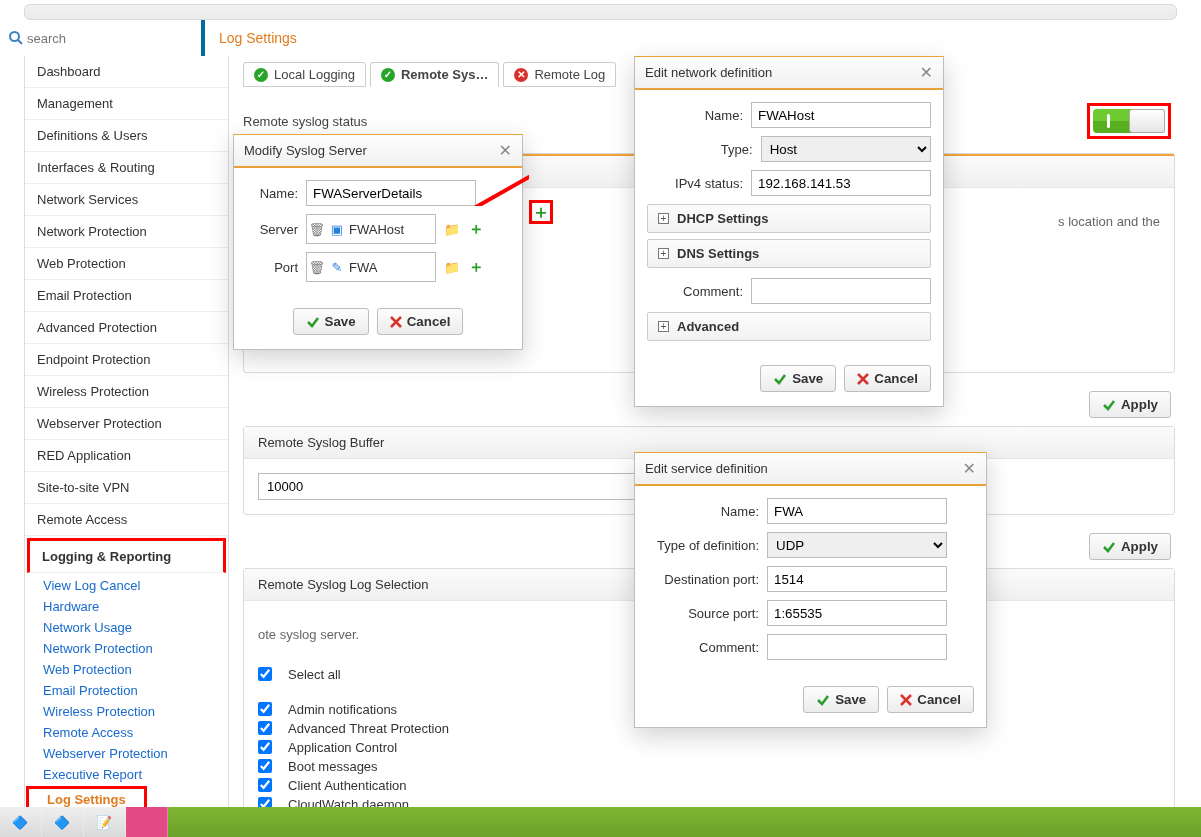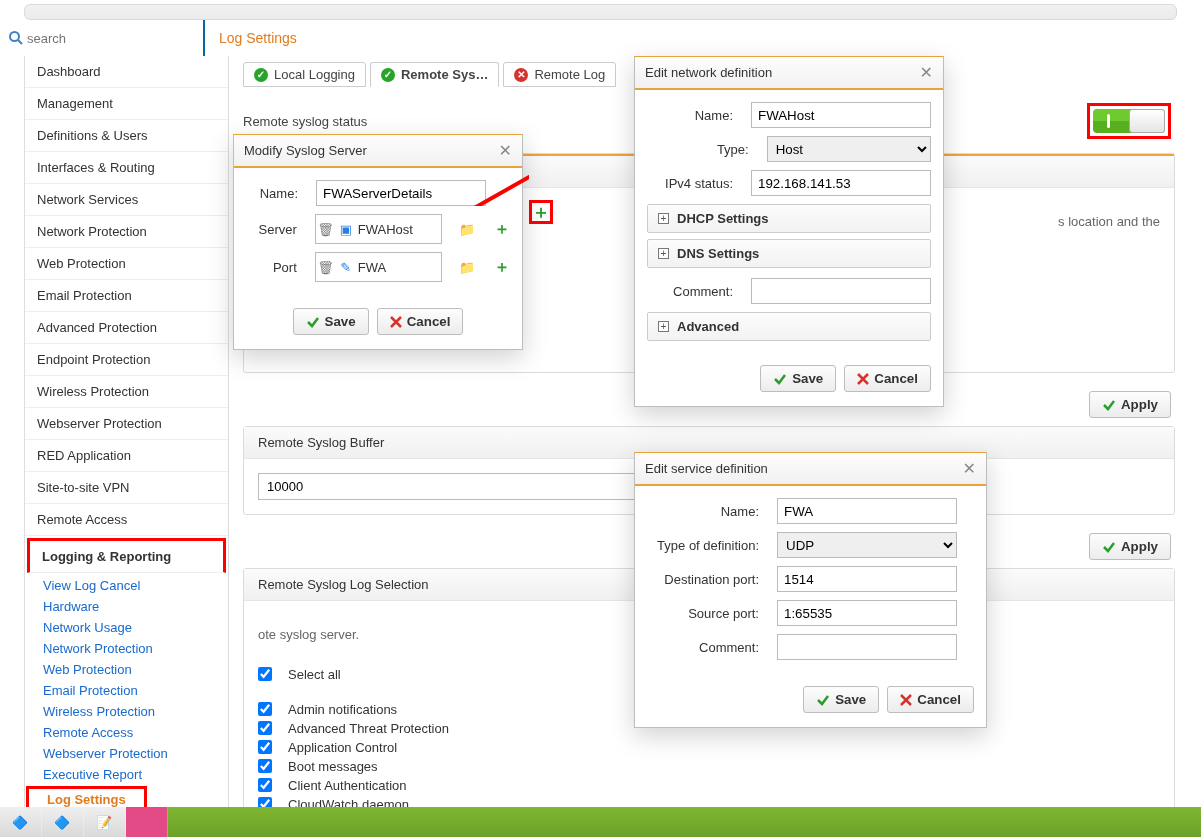--- a/index.html
+++ b/index.html
@@ -1,21 +1,21 @@
 <!DOCTYPE html>
 <html><head>
 <meta charset="utf-8">
 <style>
 * { box-sizing: border-box; margin: 0; padding: 0; font-family: Arial, Helvetica, sans-serif; }
 body { background: #fff; font-size: 13px; color: #444; position: relative; width: 1201px; height: 837px; overflow: hidden; }
 
 
 .topbar { background: linear-gradient(#f1f1f1,#ebebeb); border: 1px solid #d9d9d9; border-radius: 6px; margin: 4px 24px 0 24px; height: 16px; }
 .search-and-title { display: flex; align-items: stretch; }
-.search-box { width: 205px; padding: 8px 8px; display: flex; align-items: center; border-right: 2px solid #0369a1; }
+.search-box { width: 205px; padding: 8px 8px; display: flex; align-items: center; border-right: 4px solid #0369a1; }
 .search-box svg { margin-right: 3px; }
 .search-box input { border: none; outline: none; color: #888; font-size: 13px; width: 150px; background: transparent; }
 .page-title { flex: 1; padding: 10px 14px; color: #e17b1e; font-size: 14px; }
 
 
 .layout { display: flex; padding: 0 24px; height: 755px; }
 .sidebar { width: 205px; border: 1px solid #ddd; border-top: none; background: #fff; overflow-y: auto; }
 .sidebar .item { padding: 8px 12px; border-bottom: 1px solid #eee; cursor: pointer; color: #333; }
 .sidebar .sub { padding: 3px 18px; color: #196acc; cursor: pointer; font-size: 13px; }
 .sidebar .sub.active { color: #e17b1e; font-weight: bold; }
@@ -48,21 +48,21 @@
 .apply-row { display: flex; justify-content: flex-end; margin-top: -4px; padding: 0 4px 8px 0; }
 
 .wideinput { width: 390px; border: 1px solid #bbb; padding: 5px 8px; font-size: 13px; }
 
 
 .dlg { position: absolute; background: #fff; border: 1px solid #bdbdbd; border-top: 1px solid #e9a13a; box-shadow: 0 8px 24px rgba(0,0,0,.18); z-index: 50; }
 .dlg-head { display: flex; justify-content: space-between; align-items: center; padding: 6px 10px; background: linear-gradient(#fdfdfd,#f1f1f1); border-bottom: 2px solid #e9a13a; }
 .dlg-head .title { color: #333; }
 .dlg-head .x { color: #888; font-size: 16px; cursor: pointer; }
 .dlg-body { padding: 12px; }
-.formrow { display: flex; align-items: center; gap: 18px; margin-bottom: 8px; }
+.formrow { display: flex; align-items: center; gap: 8px; margin-bottom: 8px; }
 .formrow label { width: 112px; text-align: right; color: #333; }
 .formrow input[type=text] { border: 1px solid #bbb; padding: 4px 6px; height: 26px; width: 180px; }
 .formrow select { border: 1px solid #bbb; padding: 2px 4px; height: 26px; width: 180px; }
 .chip { display: flex; align-items: center; border: 1px solid #bbb; height: 30px; width: 130px; background: #fff; }
 .chip .trash { width: 20px; display: flex; justify-content: center; color: #777; }
 .chip .ic { width: 20px; display: flex; justify-content: center; }
 .chip .txt { padding-left: 2px; color: #333; }
 .folder { color: #e0861a; }
 .plus { color: #2a9e2a; font-weight: bold; font-size: 16px; cursor: pointer; }
 .dlg-foot { display: flex; gap: 8px; justify-content: center; padding: 6px 12px 14px; }

